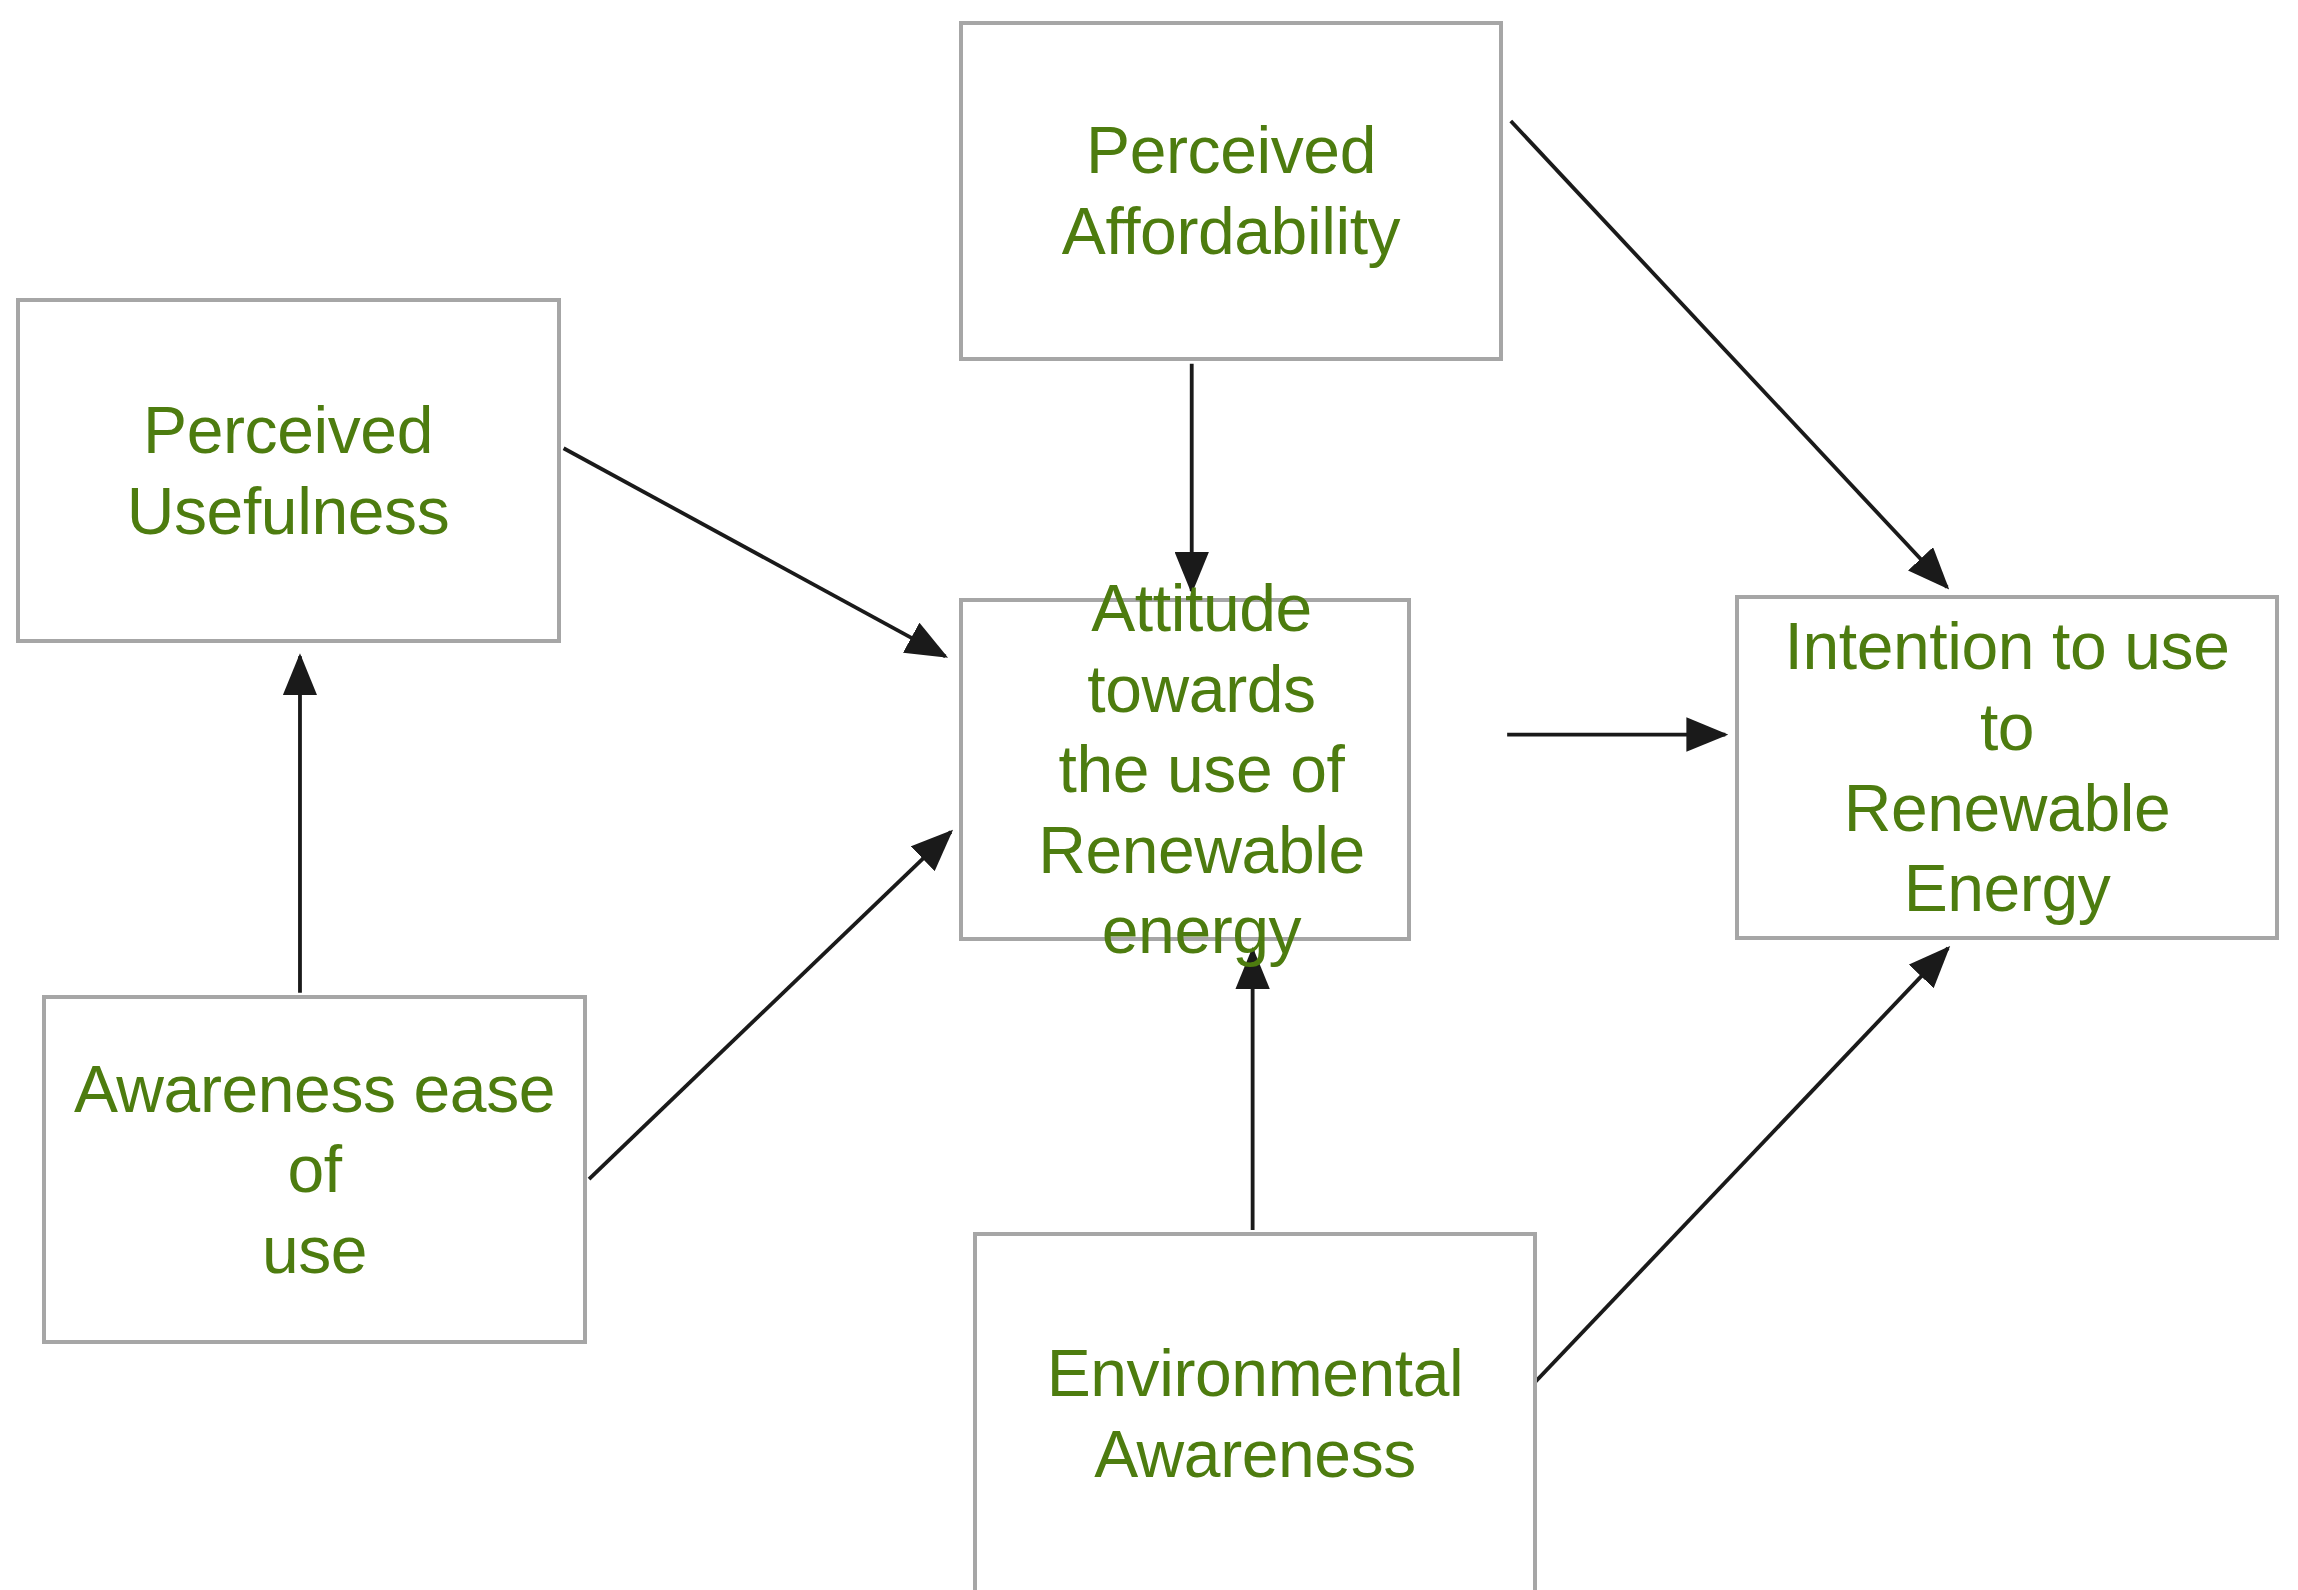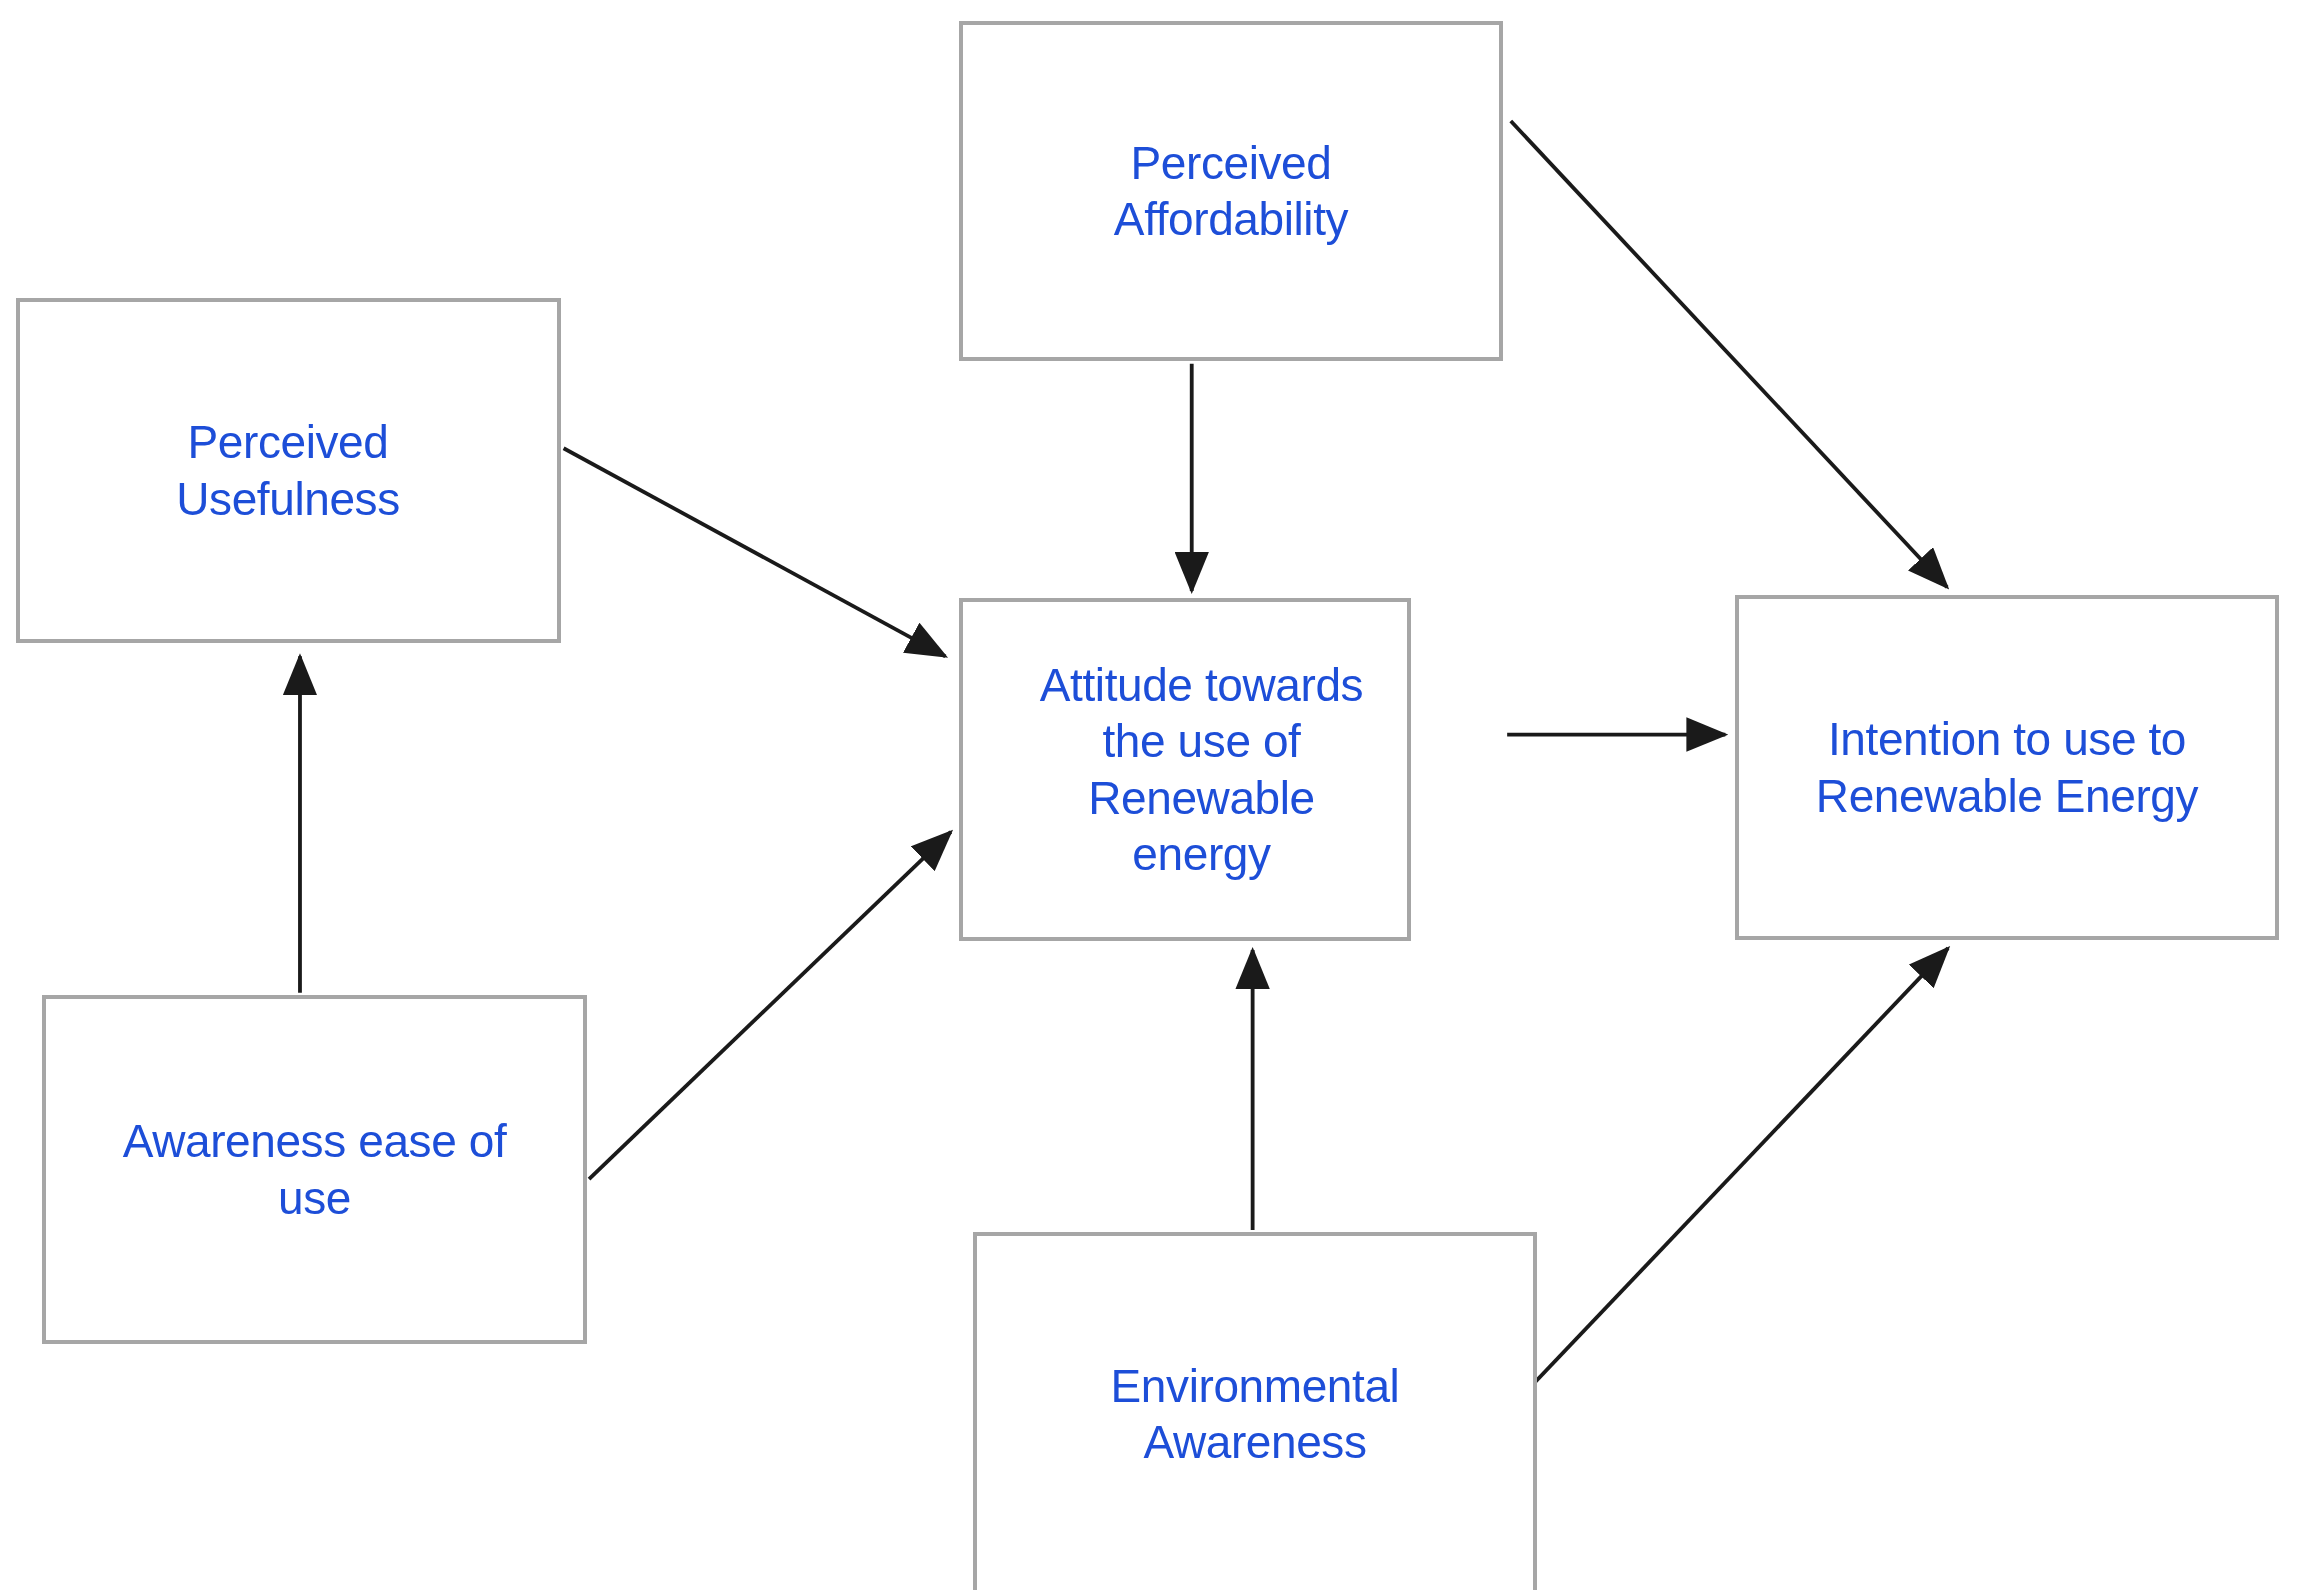--- a/index.html
+++ b/index.html
@@ -32,23 +32,23 @@
     background: #ffffff;
     border: 4.5px solid #a6a6a6;
     display: flex;
     align-items: center;
     justify-content: center;
     text-align: center;
     z-index: 2;
   }
   .node-label {
     font-family: "Liberation Sans", "DejaVu Sans", sans-serif;
-    font-size: 46px;
+    font-size: 66px;
     line-height: 1.22;
-    color: #1d4ed8;
+    color: #4d7c0f;
     letter-spacing: -0.4px;
     padding: 0 20px;
     white-space: pre-line;
     font-weight: 400;
   }
   
   #node-perceived-usefulness      { left:15.5px;   top:298px;  width:545px; height:345px; }
   #node-perceived-affordability   { left:959px; top:21px;   width:544px; height:340px; }
   #node-attitude                  { left:959px; top:598px;  width:452px; height:343px;padding-left:33px; }
   #node-intention                 { left:1735px; top:595px;  width:544px; height:345px; }

